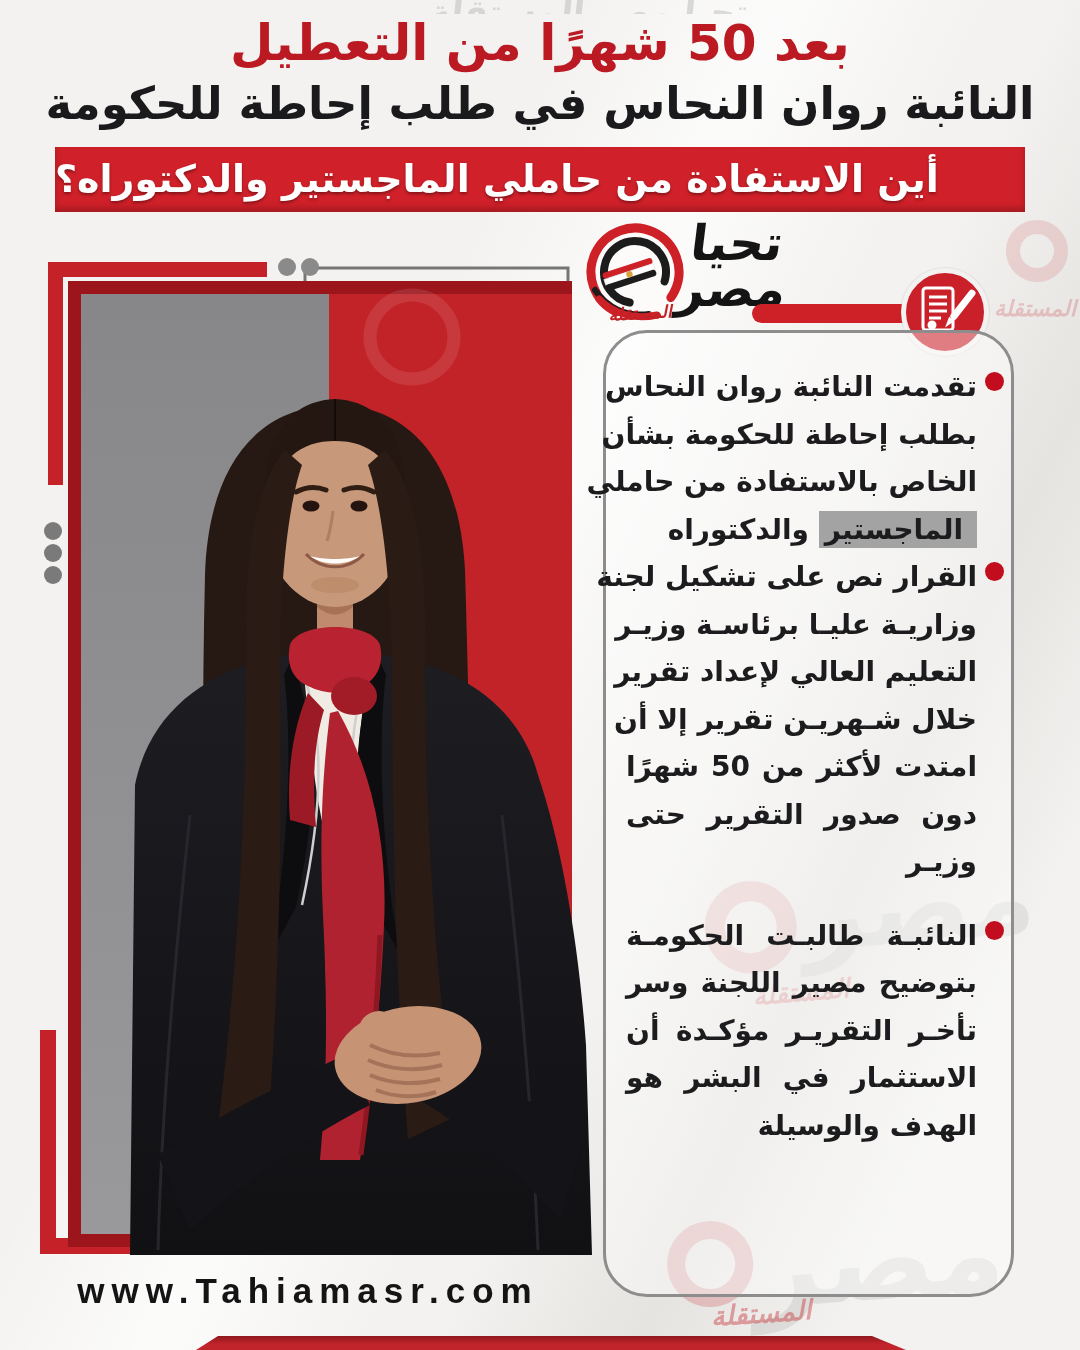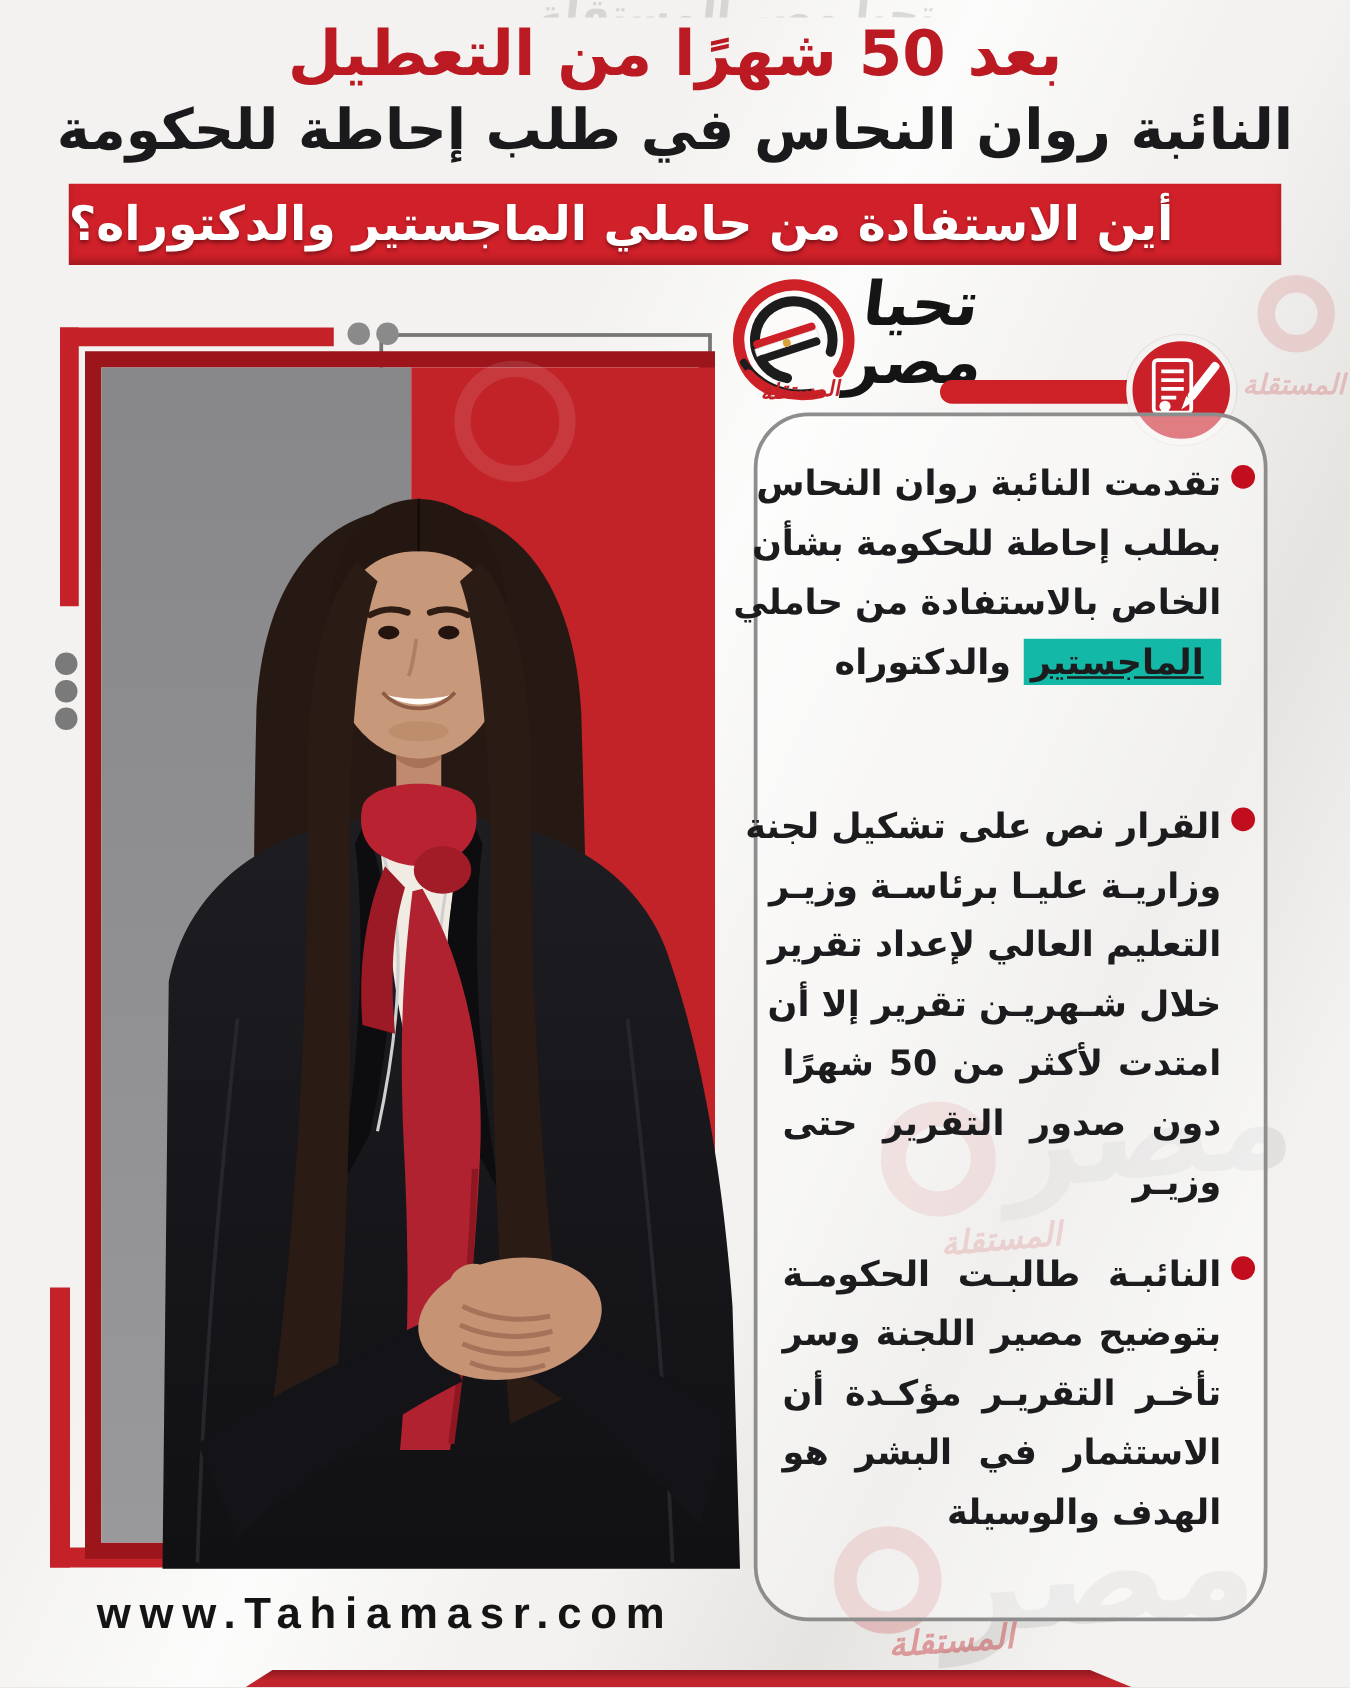--- a/index.html
+++ b/index.html
@@ -68,21 +68,21 @@
   .para { position:relative; direction:rtl; }
   .para .dot {
     position:absolute; right:-27px; top:9px; width:19px; height:19px;
     border-radius:50%; background:#c10d1d;
   }
   .ln {
     direction:rtl; height:47.5px; line-height:47.5px; white-space:nowrap;
     font-size:28px; font-weight:700; color:#1c1c1e; text-align:right;
   }
   .jl { text-align:justify; text-align-last:justify; }
-  .hl { background:#14b8a6; padding:2px 14px 2px 6px;text-decoration:underline; }
+  .hl { background:#a3a3a3; padding:2px 14px 2px 6px; }
 
   
   .website {
     position:absolute; left:28px; top:1271px; width:560px;
     font-family:"Liberation Sans", sans-serif;
     font-size:35px; font-weight:800; letter-spacing:7px; color:#141414;
     text-align:center;
   }
   .ribbon {
     position:absolute; left:0; top:1336px; width:1080px; height:14px;
@@ -247,21 +247,21 @@
       <circle cx="26" cy="52" r="4.5" fill="#ffffff"></circle>
       <g transform="rotate(38 52 38)">
         <rect x="48.5" y="12" width="7" height="36" rx="3" fill="#ffffff"></rect>
         <path d="M48.5,48 L55.5,48 L52,59 Z" fill="#ffffff"></path>
       </g>
     </svg>
   </div>
 
   <div class="card">
 
-    <div class="para" style="margin-bottom:84px">
+    <div class="para" style="">
       <span class="dot"></span>
       <div class="ln">تقدمت النائبة روان النحاس</div>
       <div class="ln">بطلب إحاطة للحكومة بشأن</div>
       <div class="ln jl">الخاص بالاستفادة من حاملي</div>
       <div class="ln"><span class="hl">الماجستير</span> <span>والدكتوراه</span></div>
     </div>
 
     <div class="para" style="margin-bottom:26px">
       <span class="dot"></span>
       <div class="ln jl">القرار نص على تشكيل لجنة</div>

